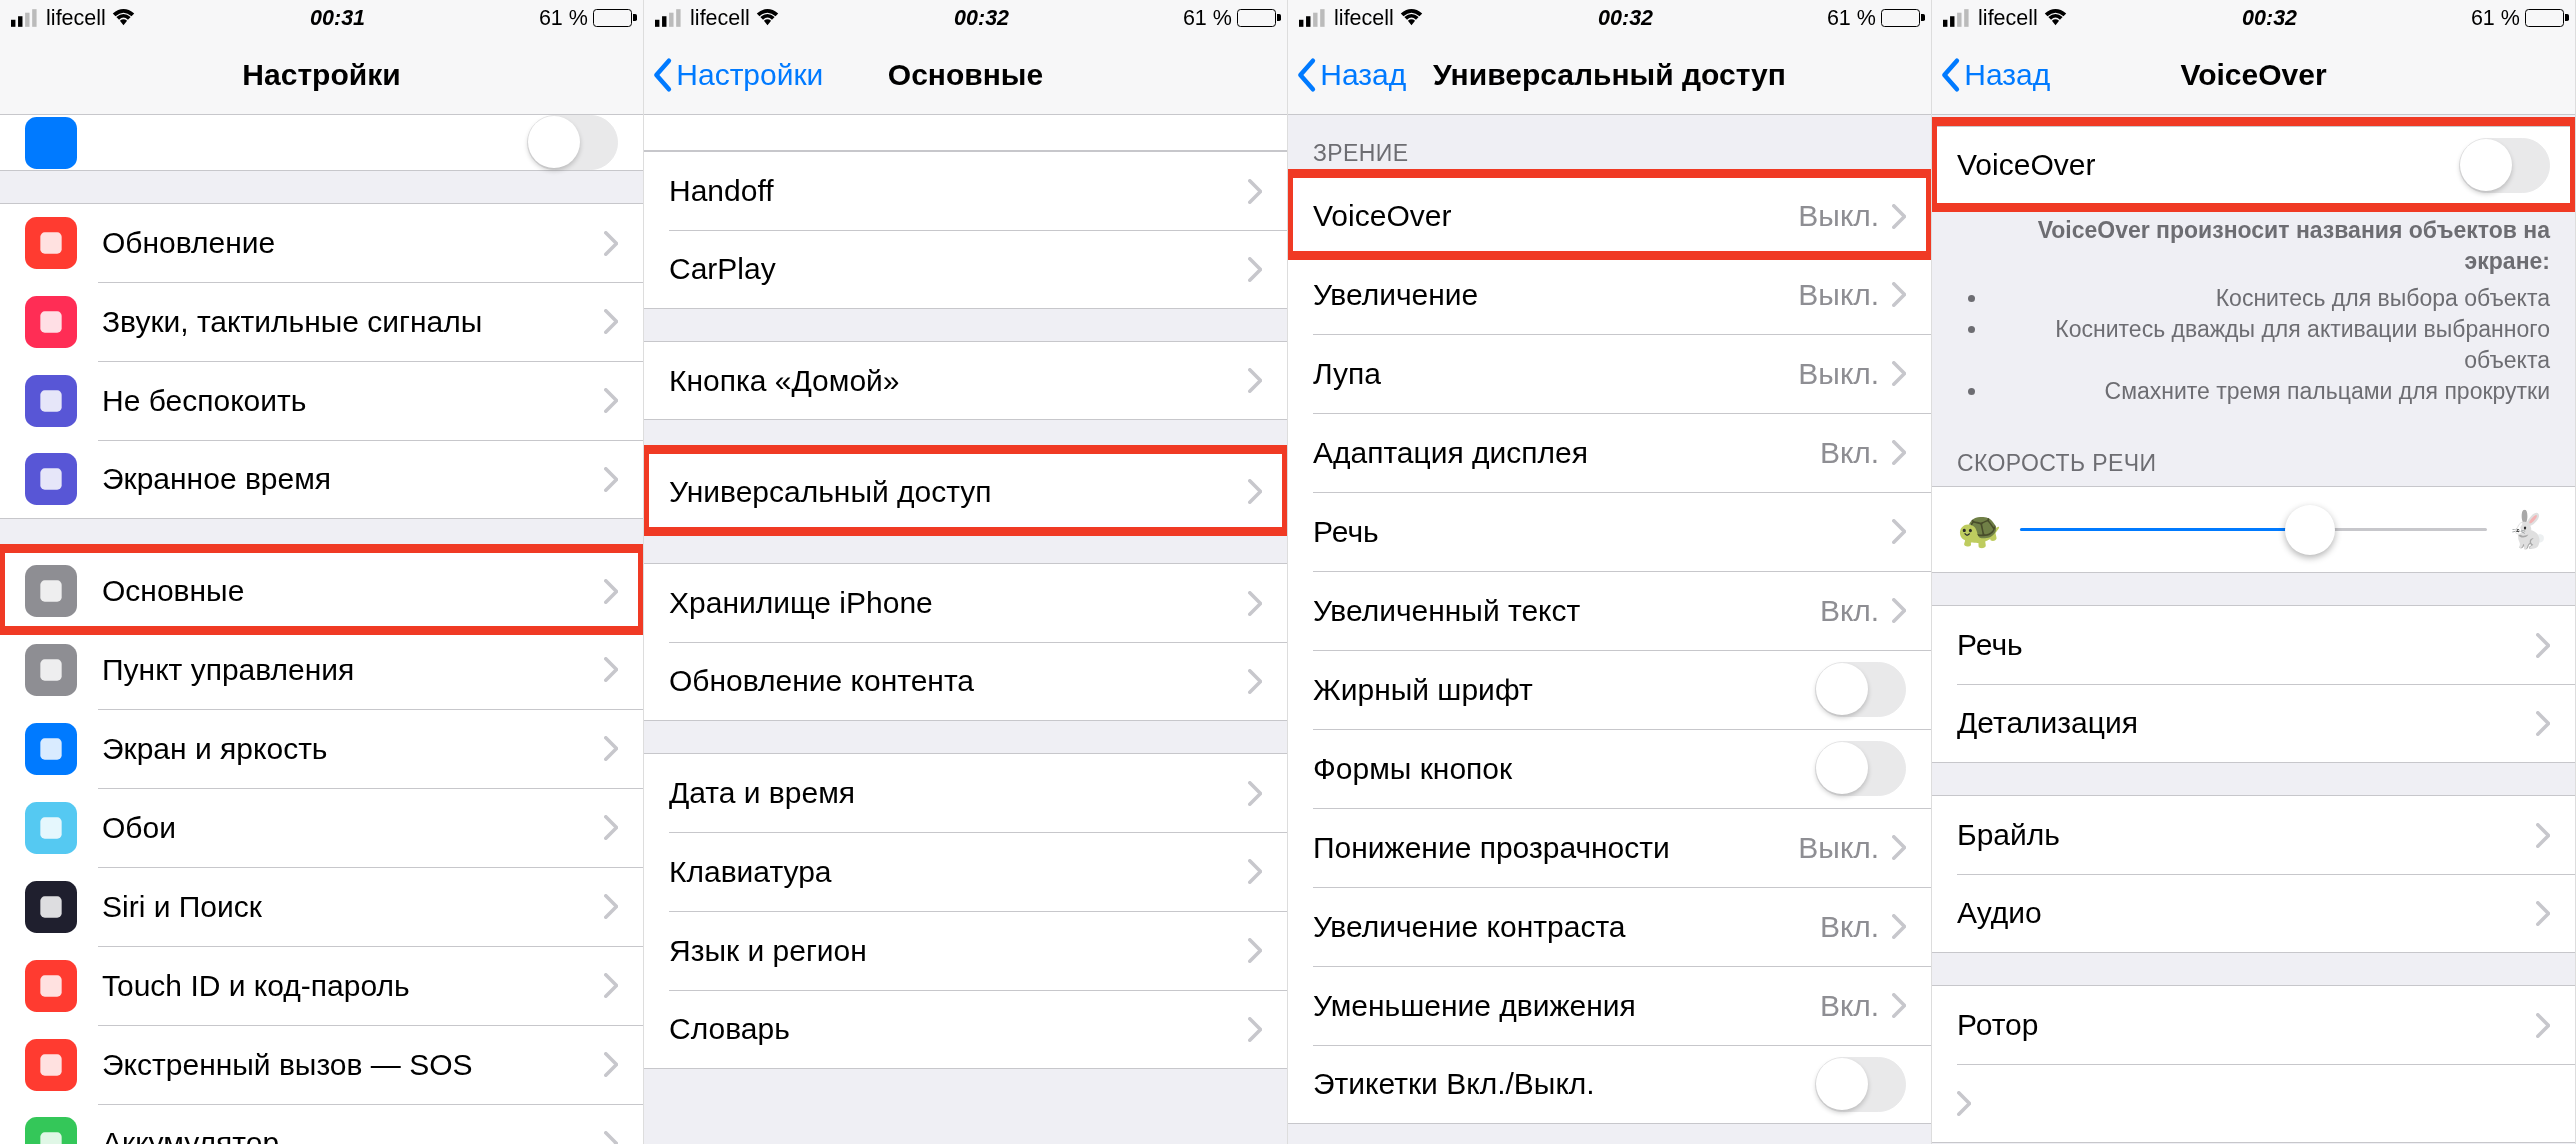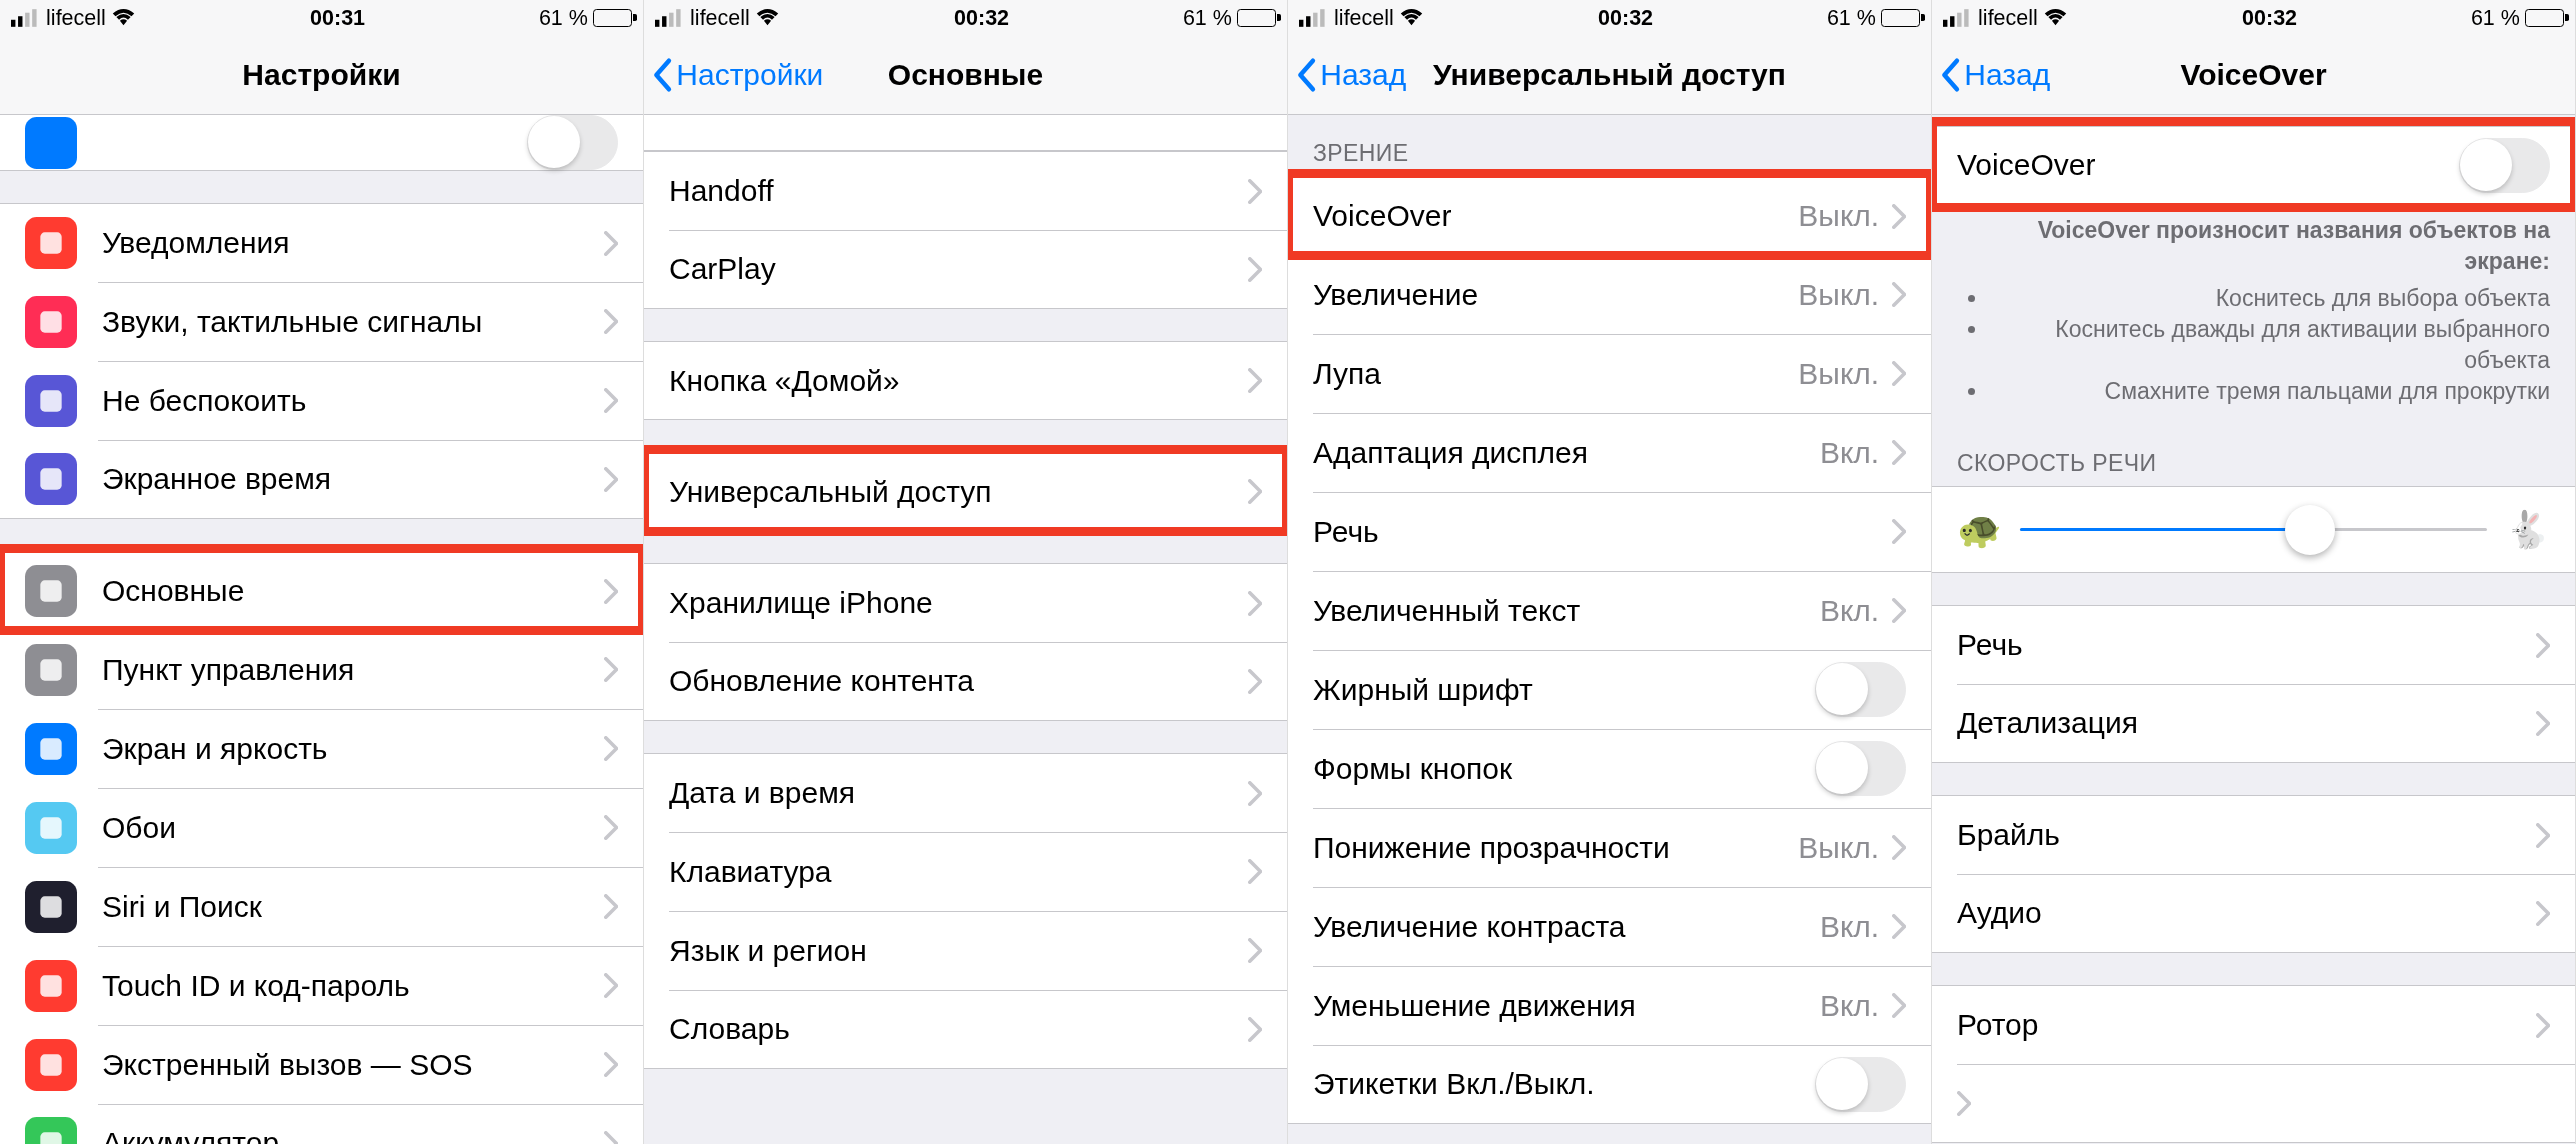--- a/index.html
+++ b/index.html
@@ -23,21 +23,21 @@
     display: flex;
     align-items: center;
     justify-content: space-between;
     padding: 0 10.7px;
     font-size: 21.5px;
     background: #f7f7f8;
     color: #000;
     font-weight: 500;
   }
   .status-left, .status-right { display: flex; align-items: center; gap: 5.4px; }
-  .status-center { font-weight: 600; }
+  .status-center { font-weight: 600; font-style: italic; }
   .signal svg, .wifi svg { display: block; }
   .carrier { font-size: 21.5px; }
   .battery { display: flex; align-items: center; gap: 3.6px; }
   .battery-pct { font-size: 21.5px; }
   .battery-body {
     width: 39px; height: 18px; border: 1.8px solid #000; border-radius: 3.6px; position: relative;
   }
   .battery-body::after {
     content: ""; position: absolute; right: -5.4px; top: 3.6px; width: 3.6px; height: 7.2px; background: #000; border-radius: 0 1.8px 1.8px 0;
   }
@@ -164,21 +164,21 @@
         </span>
     </div>
     <div class="sep-sm"></div>
     <div id="s1ga">
         <div class="cell indent group-top">
           <div class="icon" style="background:#ff3b30">
             <svg width="32" height="32" viewBox="0 0 36 36">
               <rect x="6" y="6" width="24" height="24" rx="5" fill="rgba(255,255,255,0.85)"></rect>
             </svg>
           </div>
-          <span class="label">Уведомления</span>
+          <span class="label">Обновление</span>
           <span class="chev">
             <svg width="14.3" height="25" viewBox="0 0 16 28">
               <polyline points="2,2 14,14 2,26" fill="none" stroke="#c7c7cc" stroke-width="4" stroke-linecap="round" stroke-linejoin="round"></polyline>
             </svg>
           </span>
         </div>
         <div class="cell indent">
           <div class="icon" style="background:#ff2d55">
             <svg width="32" height="32" viewBox="0 0 36 36">
               <rect x="6" y="6" width="24" height="24" rx="5" fill="rgba(255,255,255,0.85)"></rect>

